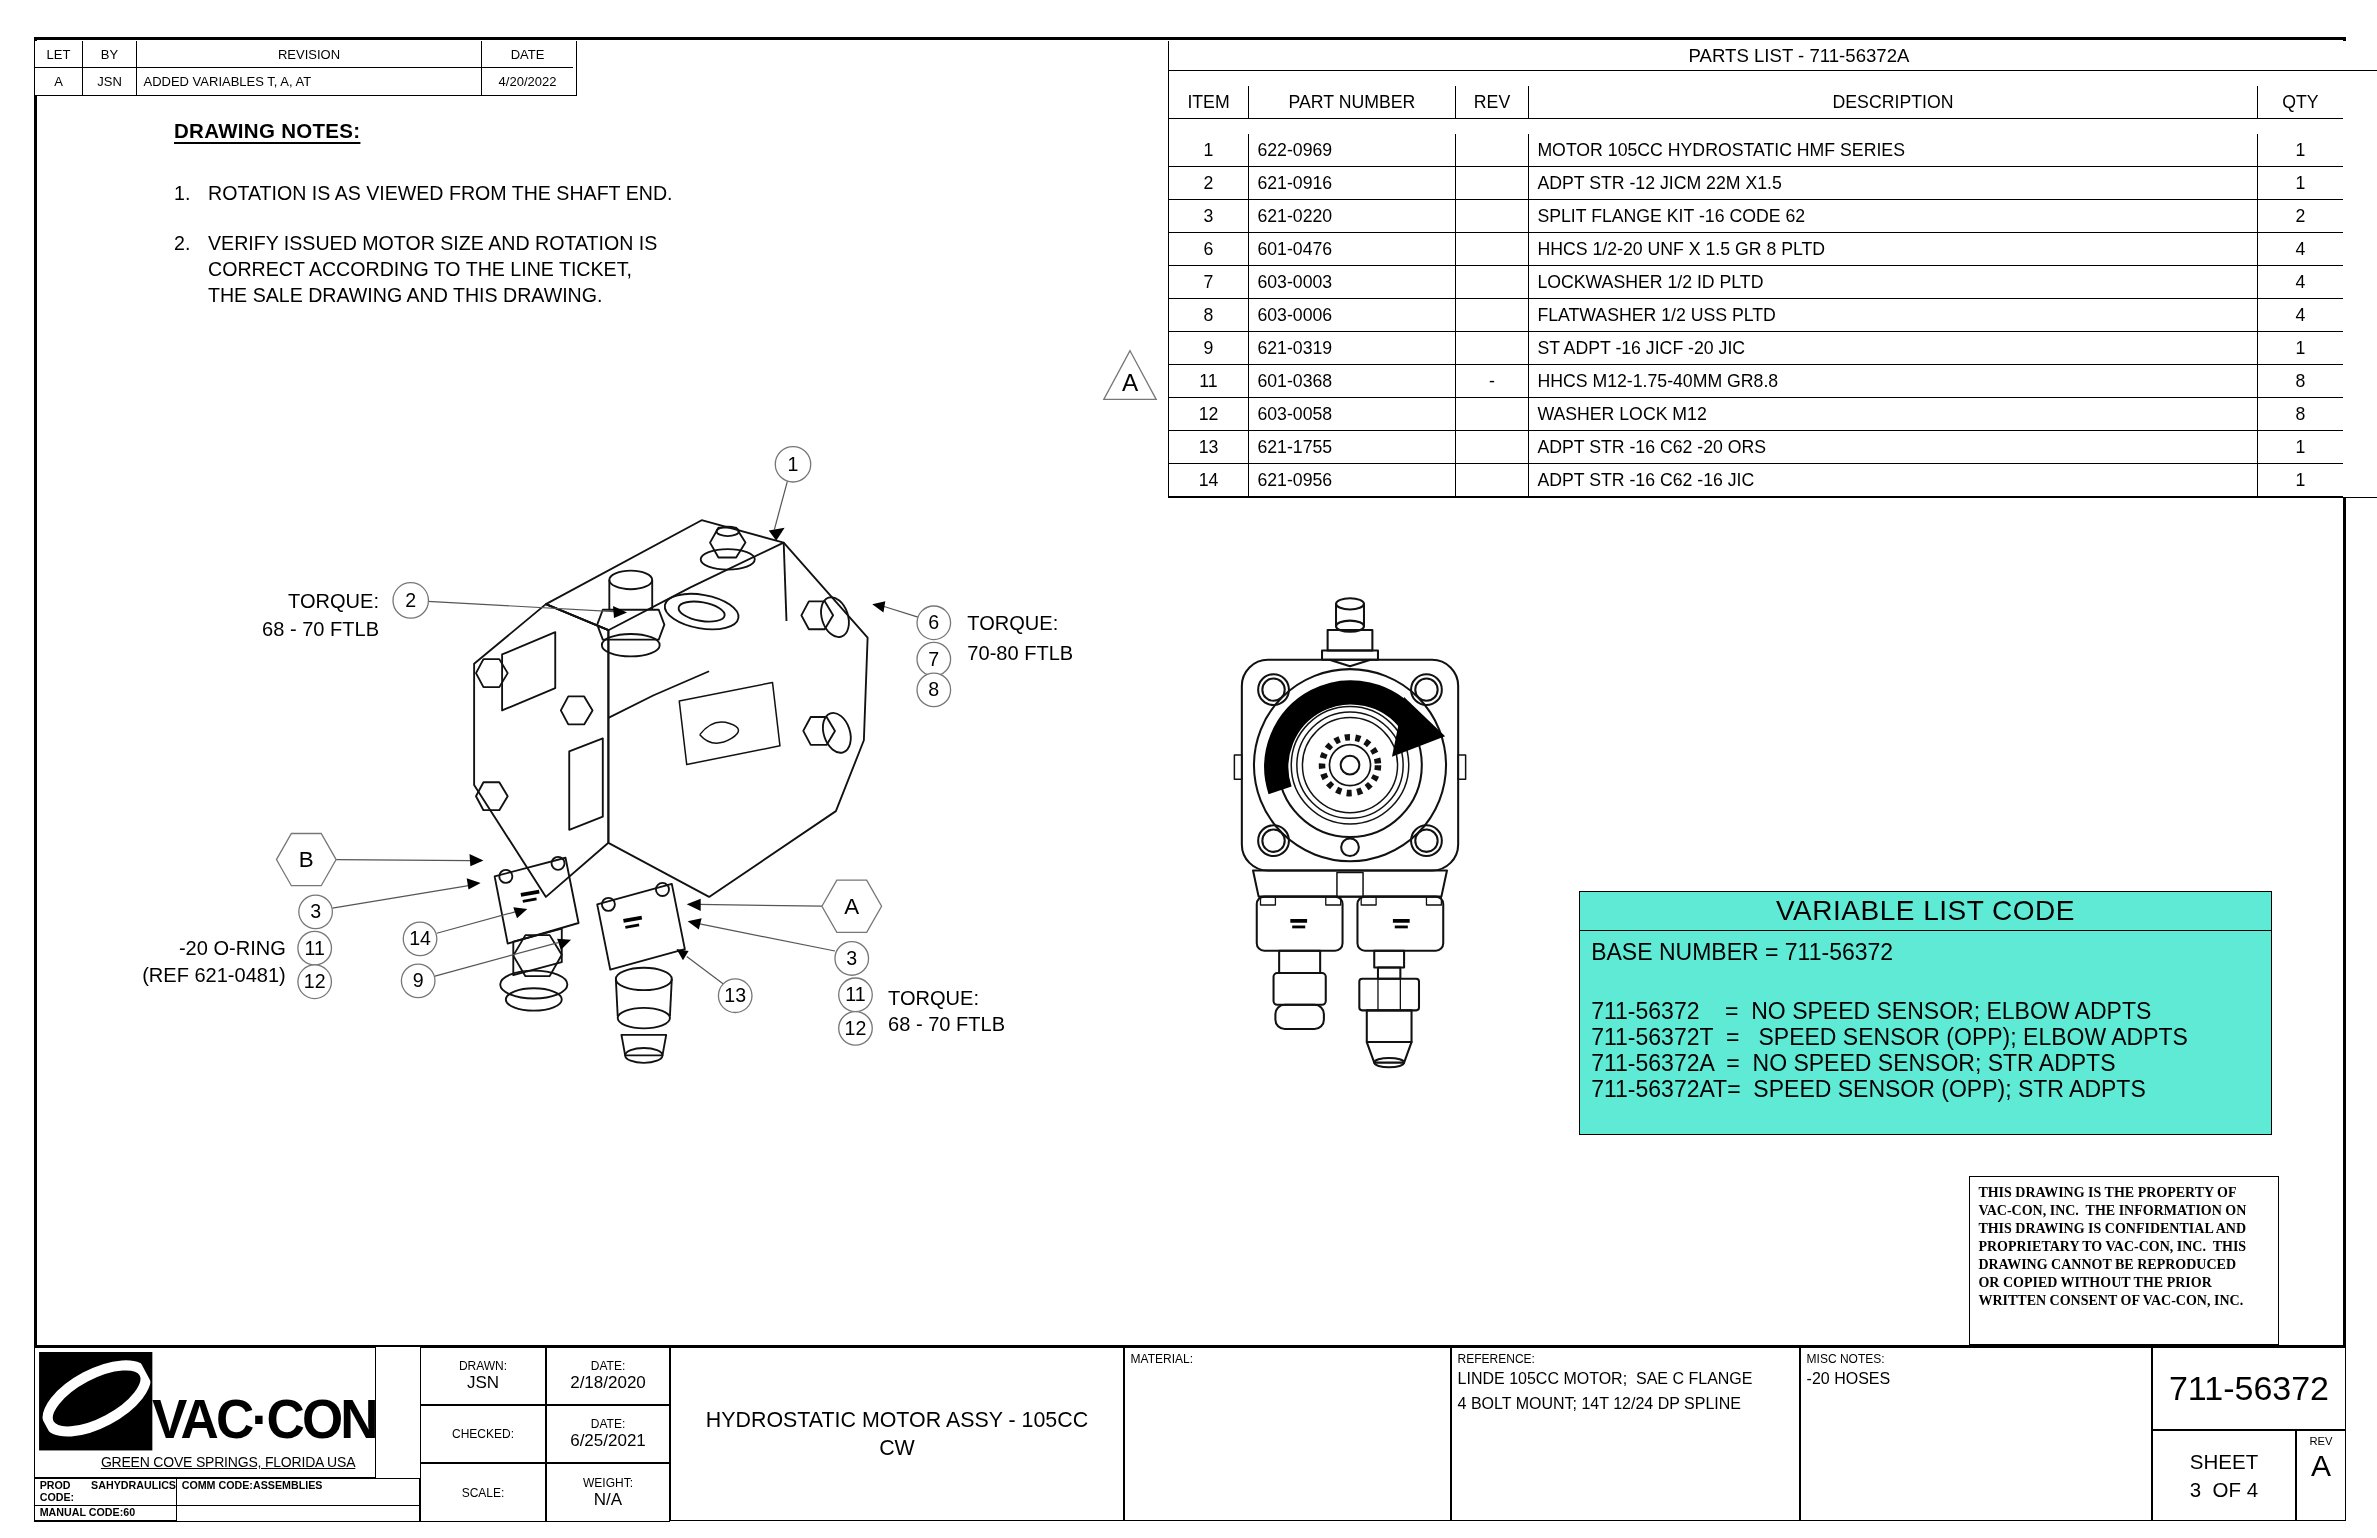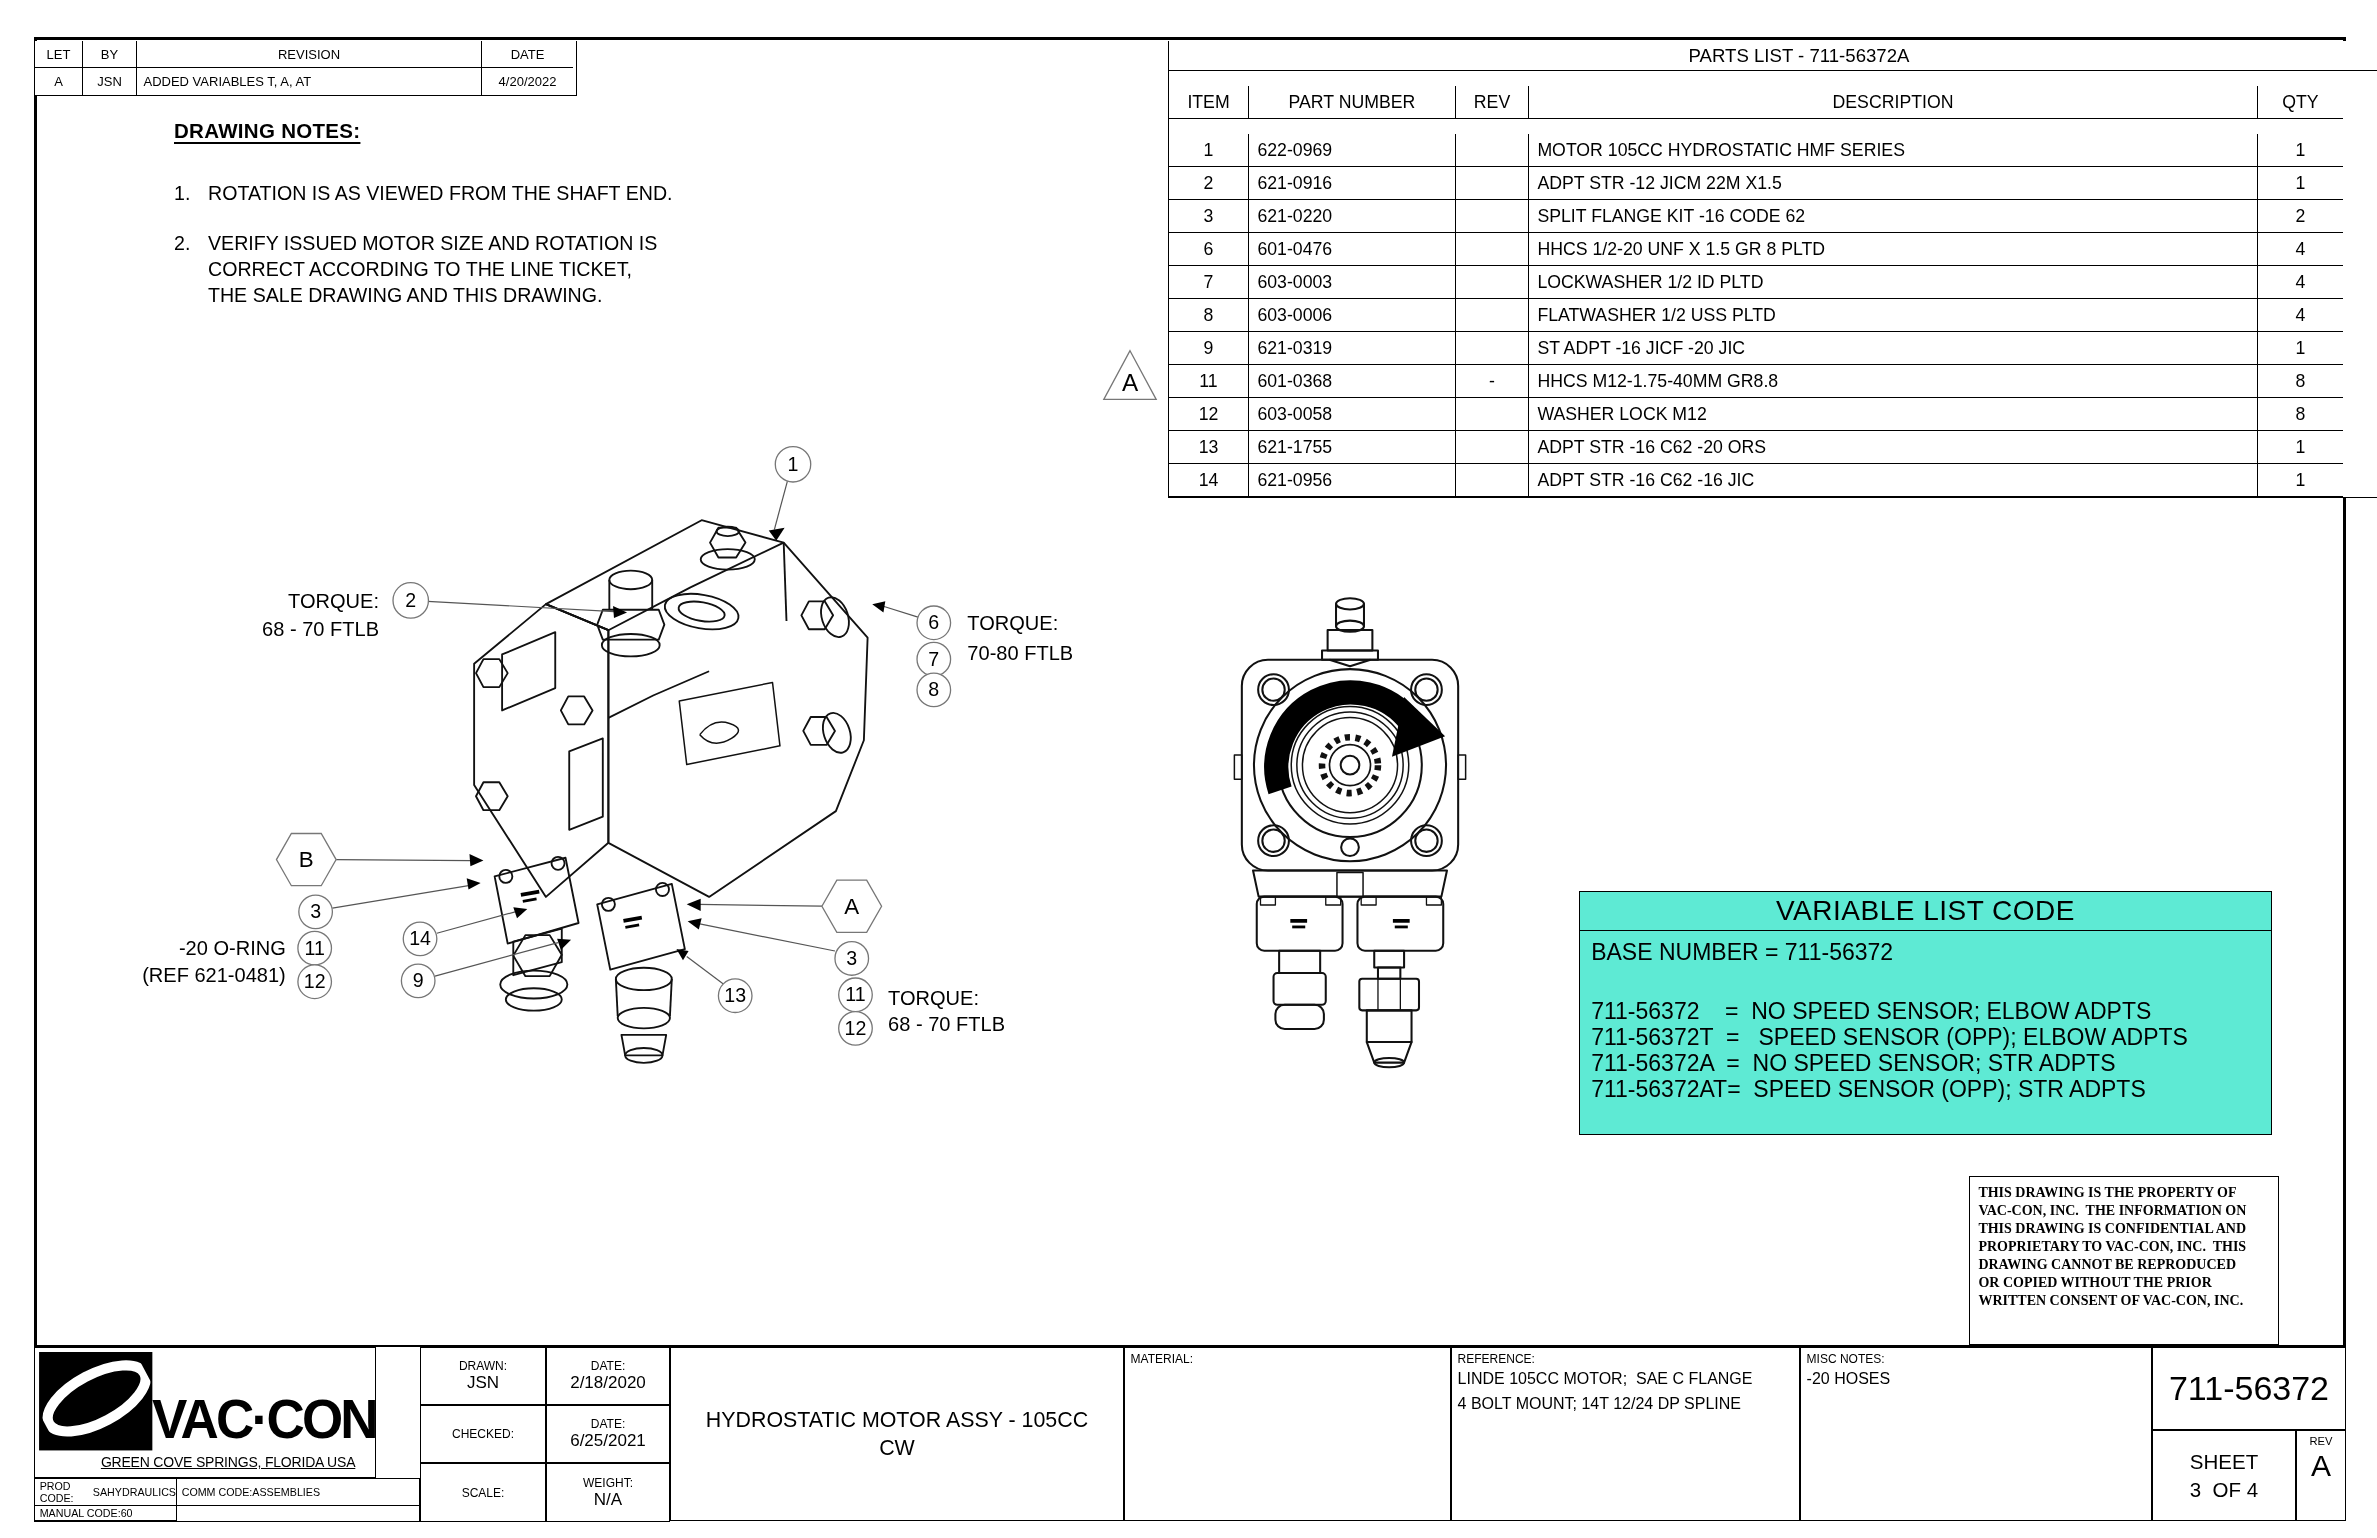--- a/index.html
+++ b/index.html
@@ -54,21 +54,21 @@
   .tc { position:absolute; border:0.9px solid #000; }
   .lbl { font-size:12px; }
   .tc .pad { padding:3.7px 5.6px; }
   .cell-center { display:flex; flex-direction:column; align-items:center; justify-content:center; }
 
   .logo-cell { left:0; top:0; width:342px; height:131px; }
   .vaccon-word { position:absolute; left:117px; top:39px; font-size:53px; font-weight:bold; letter-spacing:-2.8px; transform:scaleY(1.04); transform-origin:top left; white-space:nowrap; }
   .tagline { position:absolute; left:5.6px; top:106px; width:375px; text-align:center; font-size:14px; letter-spacing:-0.2px; white-space:nowrap;text-decoration:underline; }
   .codes { left:0; top:131px; width:386px; height:44px; }
   .codes-grid { display:grid; grid-template-columns:142px 244px; height:100%; }
-  .codes-grid > div { border-right:0.9px solid #000; border-bottom:0.9px solid #000; font-size:10.7px; display:flex; align-items:center; padding-left:4.7px; }
+  .codes-grid > div { border-right:0.9px solid #000; border-bottom:0.9px solid #000; font-size:10.7px; display:flex; align-items:flex-start; padding-left:4.7px;font-weight:bold; }
   .codes-grid > div:nth-child(2n) { border-right:none; }
   .codes-grid > div:nth-child(n+5) { border-bottom:none; }
   .crow { display:contents; }
 
   .drawn-cell  { left:386px; top:0;     width:126px; height:58px; }
   .check-cell  { left:386px; top:58px;  width:126px; height:58px; }
   .scale-cell  { left:386px; top:116px; width:126px; height:59px; }
   .date1-cell  { left:512px; top:0;     width:124px; height:58px; }
   .date2-cell  { left:512px; top:58px;  width:124px; height:58px; }
   .weight-cell { left:512px; top:116px; width:124px; height:59px; }

